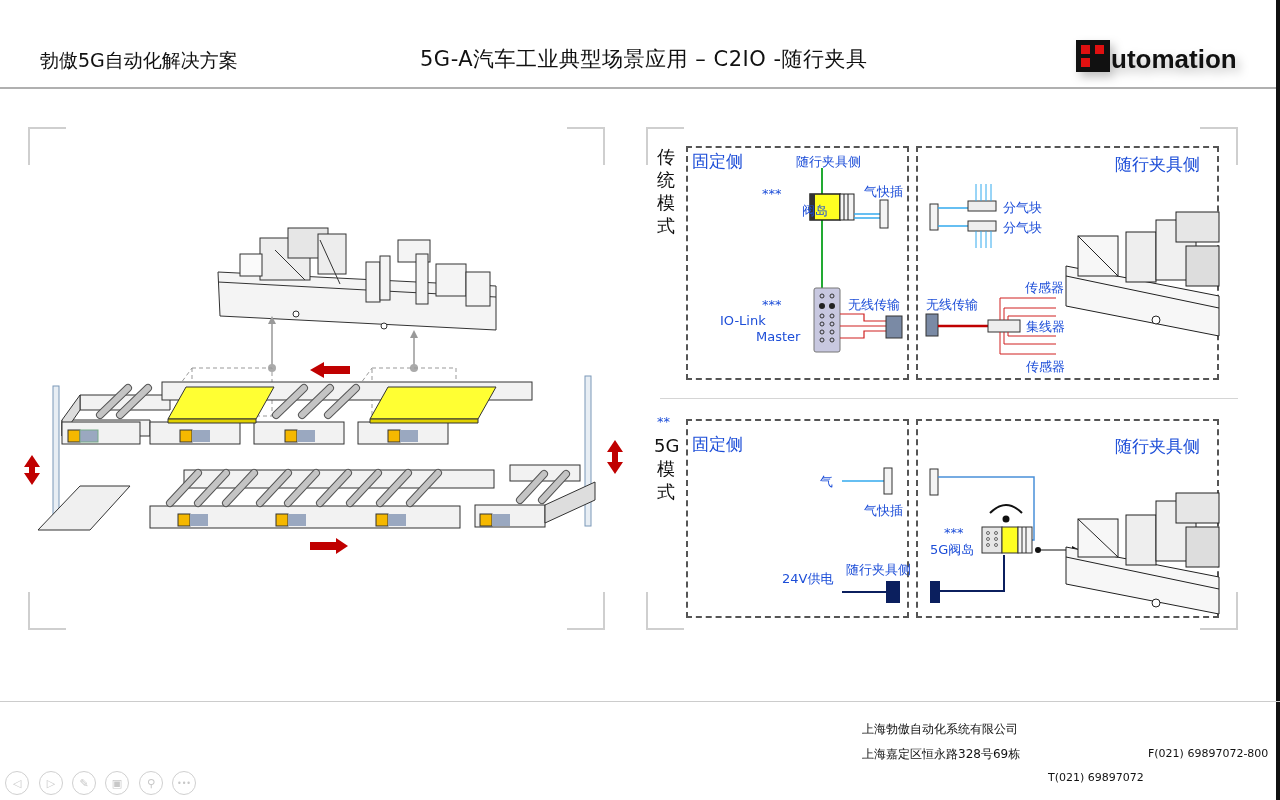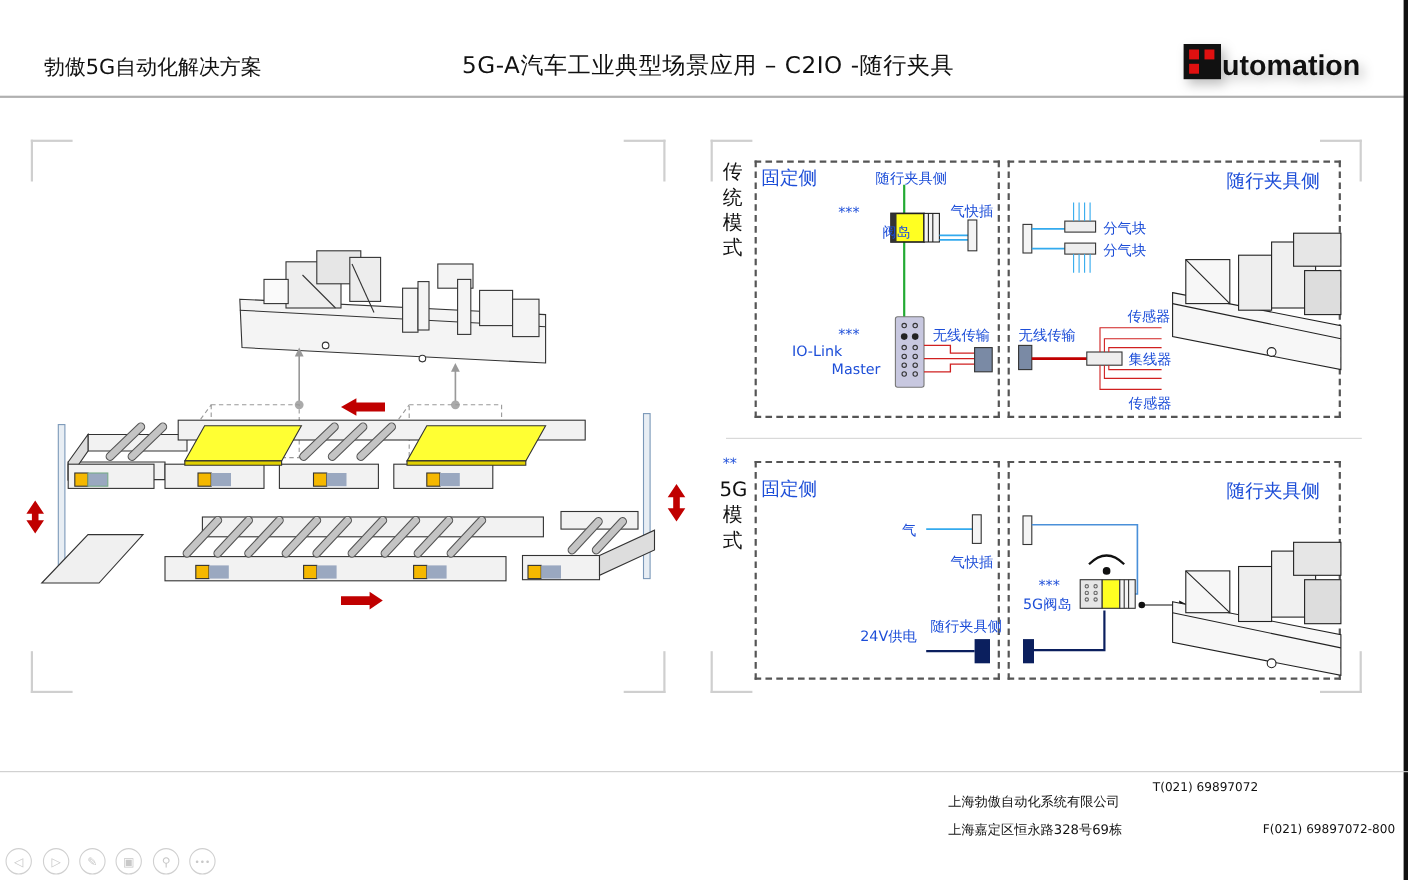--- a/index.html
+++ b/index.html
@@ -356,21 +356,21 @@
 <div class="lbl" style="left:864px;top:502px">气快插</div>
 <div class="lbl" style="left:846px;top:561px">随行夹具侧</div>
 <div class="lbl" style="left:782px;top:570px">24V供电</div>
 <div class="lbl lbl-lg" style="left:1115px;top:435px">随行夹具侧</div>
 <div class="lbl" style="left:944px;top:525px">***</div>
 <div class="lbl" style="left:930px;top:541px">5G阀岛</div>
 
 <div class="abs ftr-rule"></div>
 <div class="abs ftr" style="left:862px;top:721px">上海勃傲自动化系统有限公司</div>
 <div class="abs ftr" style="left:862px;top:746px">上海嘉定区恒永路328号69栋</div>
-<div class="abs ftr" style="left:1048px;top:709px;font-size:11px">T(021) 69897072</div>
+<div class="abs ftr" style="left:1048px;top:771px;font-size:11px">T(021) 69897072</div>
 <div class="abs ftr" style="left:1148px;top:747px;font-size:11px">F(021) 69897072-800</div>
 
 <div class="nav" style="left:5px">
     <span>◁</span>
   </div>
 <div class="nav" style="left:39px">
     <span>▷</span>
   </div>
 <div class="nav" style="left:72px">
     <span>✎</span>

